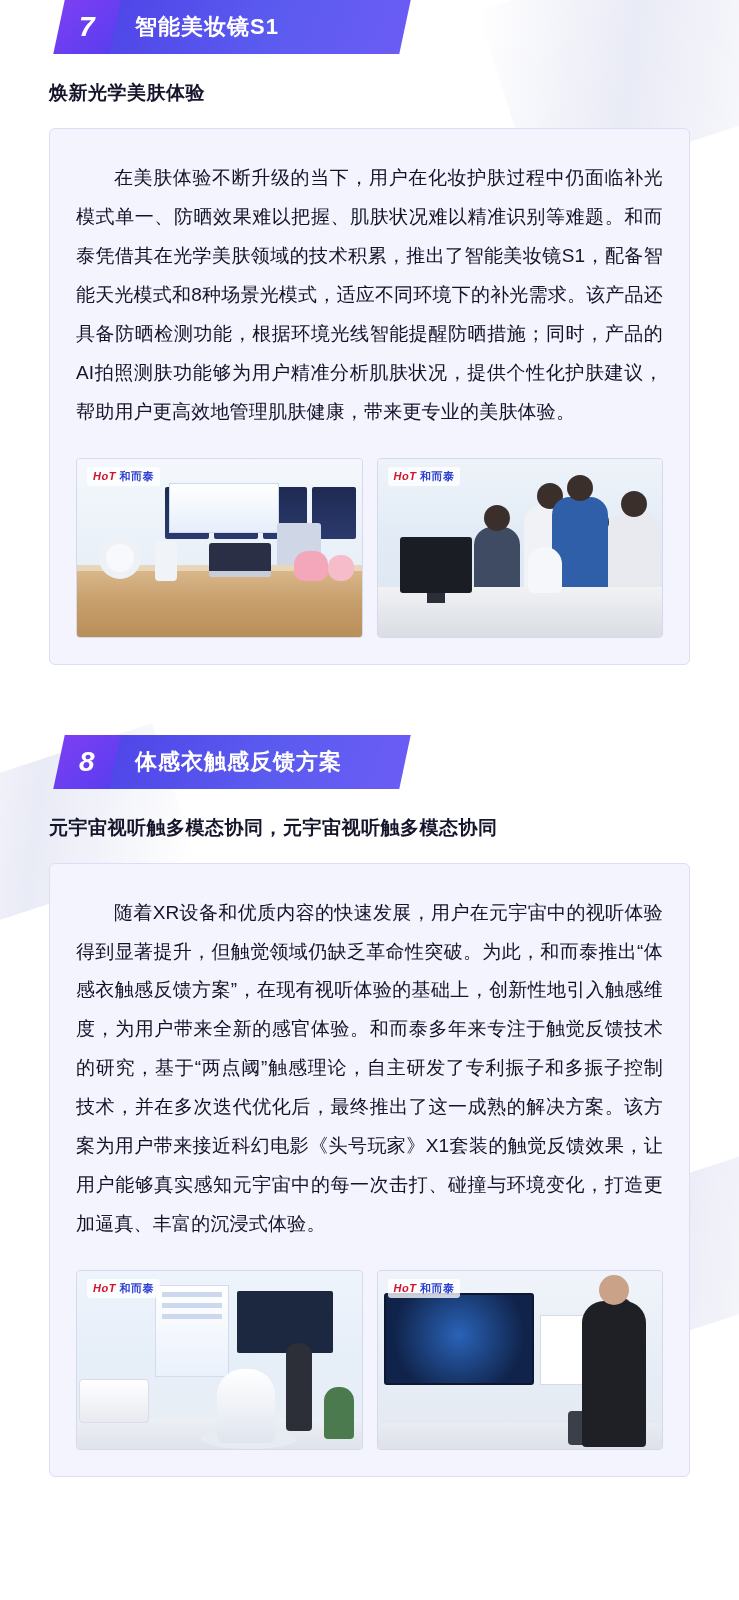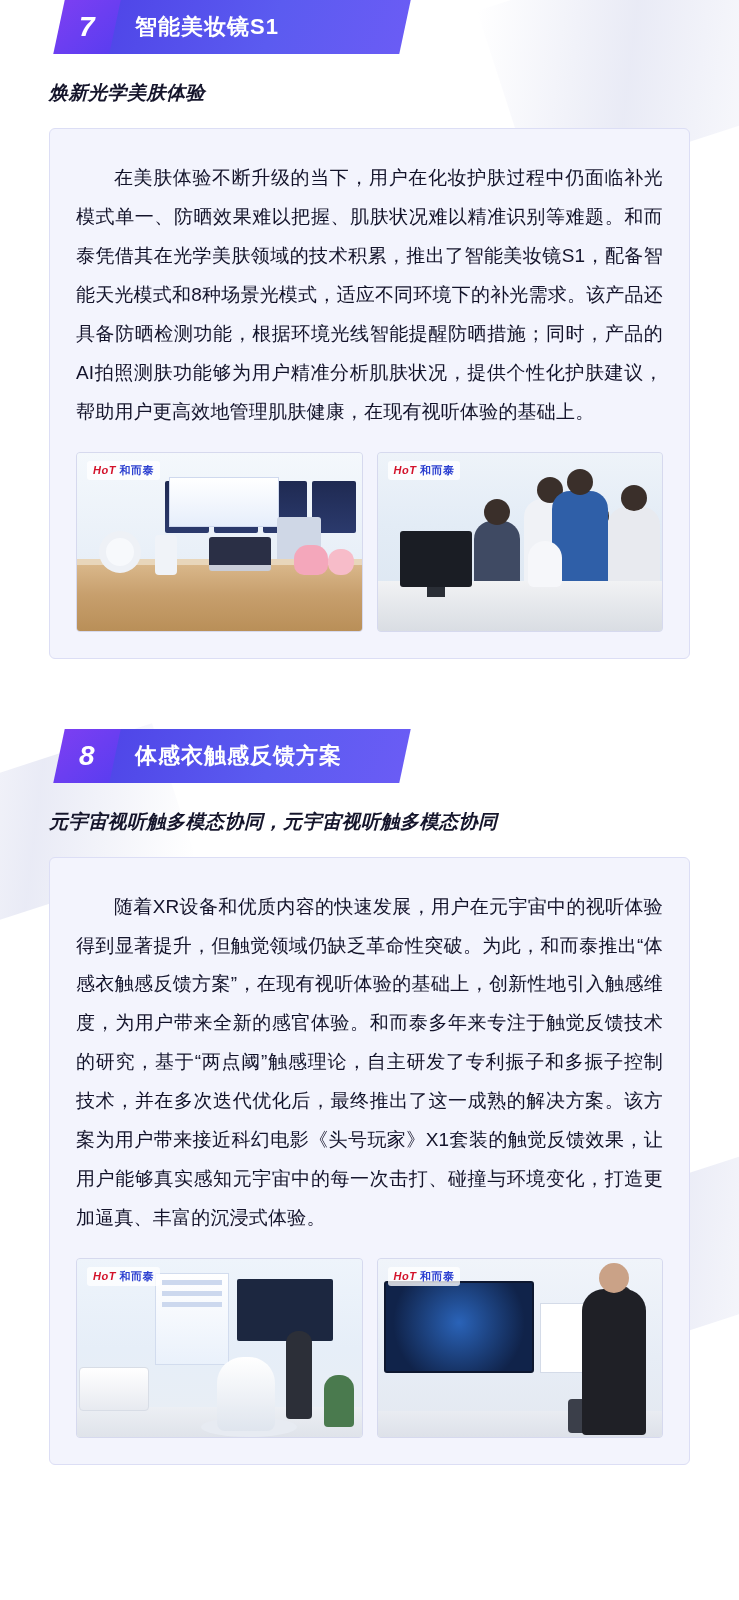--- a/index.html
+++ b/index.html
@@ -81,21 +81,20 @@
 
   
   .subhead {
     margin: 26px 0 0 49px;
     font-size: 19px;
     font-weight: bold;
     color: #15152b;
     letter-spacing: 0.5px;
     display: inline-block;
     position: relative;
-    font-style: italic;
   }
   .subhead::after {
     content: "";
     position: absolute;
     left: 2px; right: -8px; bottom: -7px;
     height: 6px;
     background: linear-gradient(90deg, rgba(150,140,250,0.35), rgba(150,140,250,0.05));
     border-radius: 3px;
     z-index: -1;
   }
@@ -116,21 +115,21 @@
     text-align: justify;
     text-indent: 2em;
     letter-spacing: 0.2px;
     margin: 0;
   }
 
   
   .photos {
     display: flex;
     gap: 14px;
-    margin-top: 20px;
+    margin-top: 26px;
   }
   .photo {
     position: relative;
     flex: 1;
     height: 180px;
     border-radius: 4px;
     overflow: hidden;
     border: 1px solid #d6d9ee;
     background: #dfe6f2;
   }
@@ -221,21 +220,21 @@
         <span>7</span>
       </div>
       <div class="banner-title-wrap">
         <div class="banner-title">智能美妆镜S1</div>
       </div>
     </div>
 
     <div class="subhead">焕新光学美肤体验</div>
 
     <div class="card">
-      <p class="body-text">在美肤体验不断升级的当下，用户在化妆护肤过程中仍面临补光模式单一、防晒效果难以把握、肌肤状况难以精准识别等难题。和而泰凭借其在光学美肤领域的技术积累，推出了智能美妆镜S1，配备智能天光模式和8种场景光模式，适应不同环境下的补光需求。该产品还具备防晒检测功能，根据环境光线智能提醒防晒措施；同时，产品的AI拍照测肤功能够为用户精准分析肌肤状况，提供个性化护肤建议，帮助用户更高效地管理肌肤健康，在现有视听体验的基础上。</p>
+      <p class="body-text">在美肤体验不断升级的当下，用户在化妆护肤过程中仍面临补光模式单一、防晒效果难以把握、肌肤状况难以精准识别等难题。和而泰凭借其在光学美肤领域的技术积累，推出了智能美妆镜S1，配备智能天光模式和8种场景光模式，适应不同环境下的补光需求。该产品还具备防晒检测功能，根据环境光线智能提醒防晒措施；同时，产品的AI拍照测肤功能够为用户精准分析肌肤状况，提供个性化护肤建议，帮助用户更高效地管理肌肤健康，带来更专业的美肤体验。</p>
 
       <div class="photos">
 
         <div class="photo p1">
           <div class="ph-wall"></div>
           <div class="screen-row">
               <div></div>
               <div></div>
               <div></div>
               <div></div>

